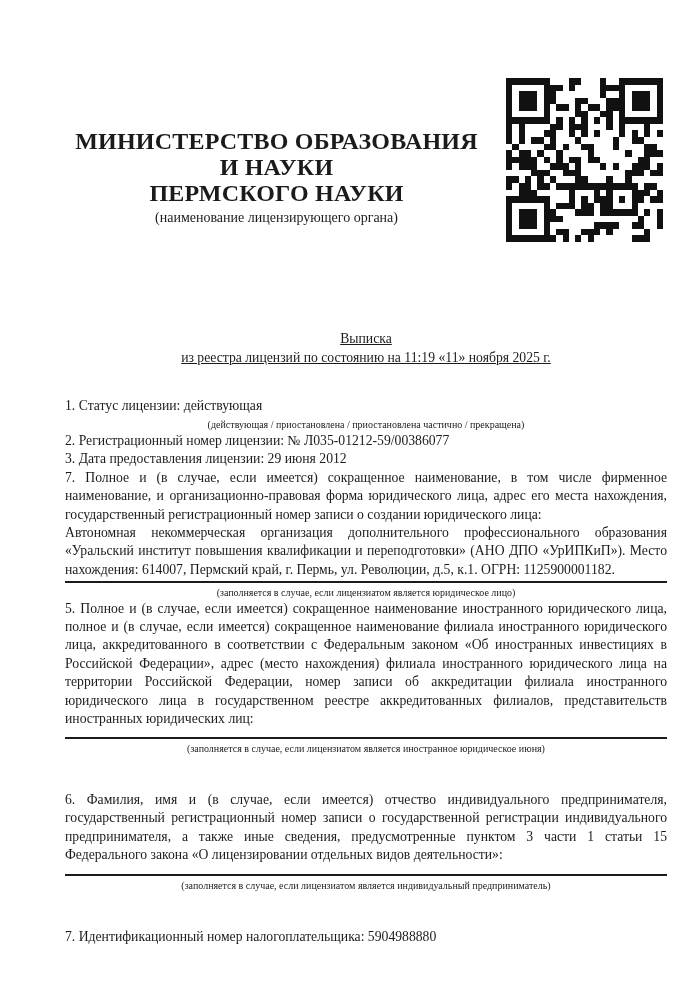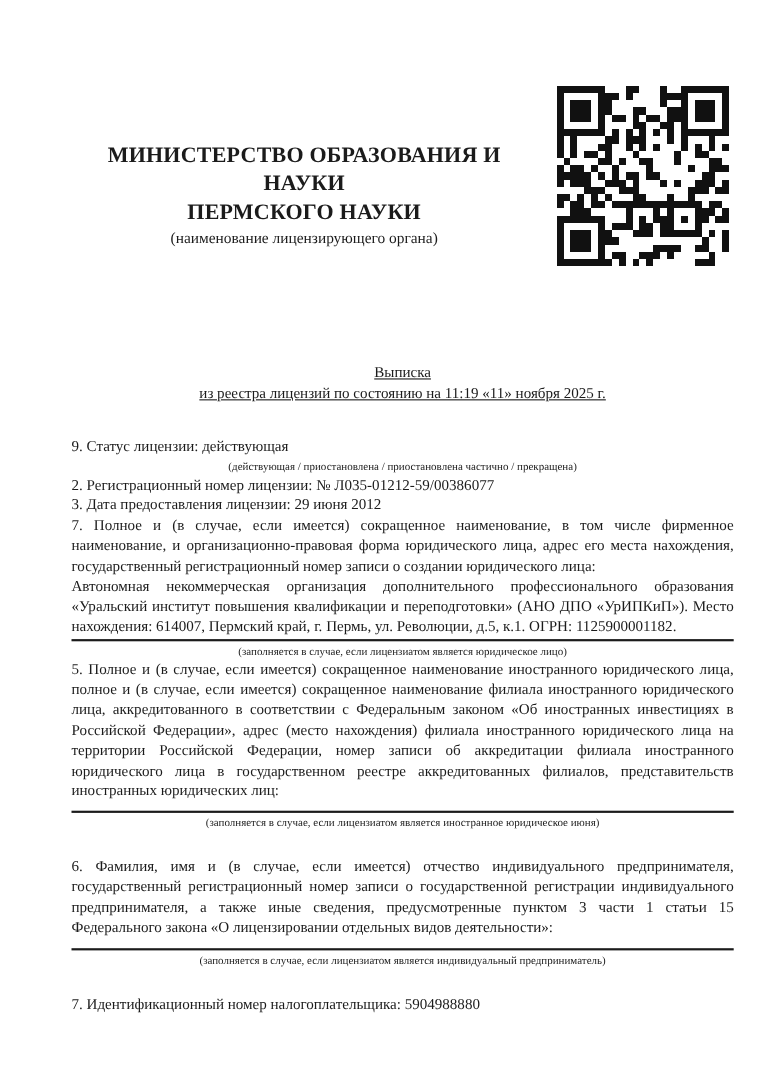--- a/index.html
+++ b/index.html
@@ -21,21 +21,21 @@
   .qr-wrap svg { width: 100%; height: 100%; display: block; }
 
   
   .ministry-block {
     margin: 128px 0 0 64px;
     width: 425px;
     text-align: center;
   }
   .ministry-line {
     font-weight: bold;
-    font-size: 20px;
+    font-size: 24px;
     line-height: 26px;
     letter-spacing: 0.2px;
   }
   .org-caption {
     font-size: 14px;
     line-height: 13px;
     margin-top: 5px;
   }
 
   
@@ -47,21 +47,21 @@
   }
 
   .doc-title {
     margin-top: 105px;
     text-align: center;
     line-height: 19px;
     text-decoration: underline;
   }
 
   .sec { }
-  .sec.gap-lg { margin-top: 24px; }
+  .sec.gap-lg { margin-top: 36px; }
   .sec.first { margin-top: 30px; }
 
   p.body-text {
     margin: 0;
     text-align: justify;
   }
 
   .mini-caption {
     font-size: 10px;
     line-height: 12.5px;
@@ -408,21 +408,21 @@
   </header>
 
   <main class="content">
 
     <div class="doc-title">
       <div>Выписка</div>
       <div>из реестра лицензий по состоянию на 11:19 «11» ноября 2025 г.</div>
     </div>
 
     <section class="sec first">
-      <p class="body-text">9. Статус лицензии: действующая</p>
+      <p class="body-text">1. Статус лицензии: действующая</p>
       <div class="mini-caption">(действующая / приостановлена / приостановлена частично / прекращена)</div>
     </section>
 
     <section class="sec">
       <p class="body-text">2. Регистрационный номер лицензии: № Л035-01212-59/00386077</p>
     </section>
 
     <section class="sec">
       <p class="body-text">3. Дата предоставления лицензии: 29 июня 2012</p>
     </section>

